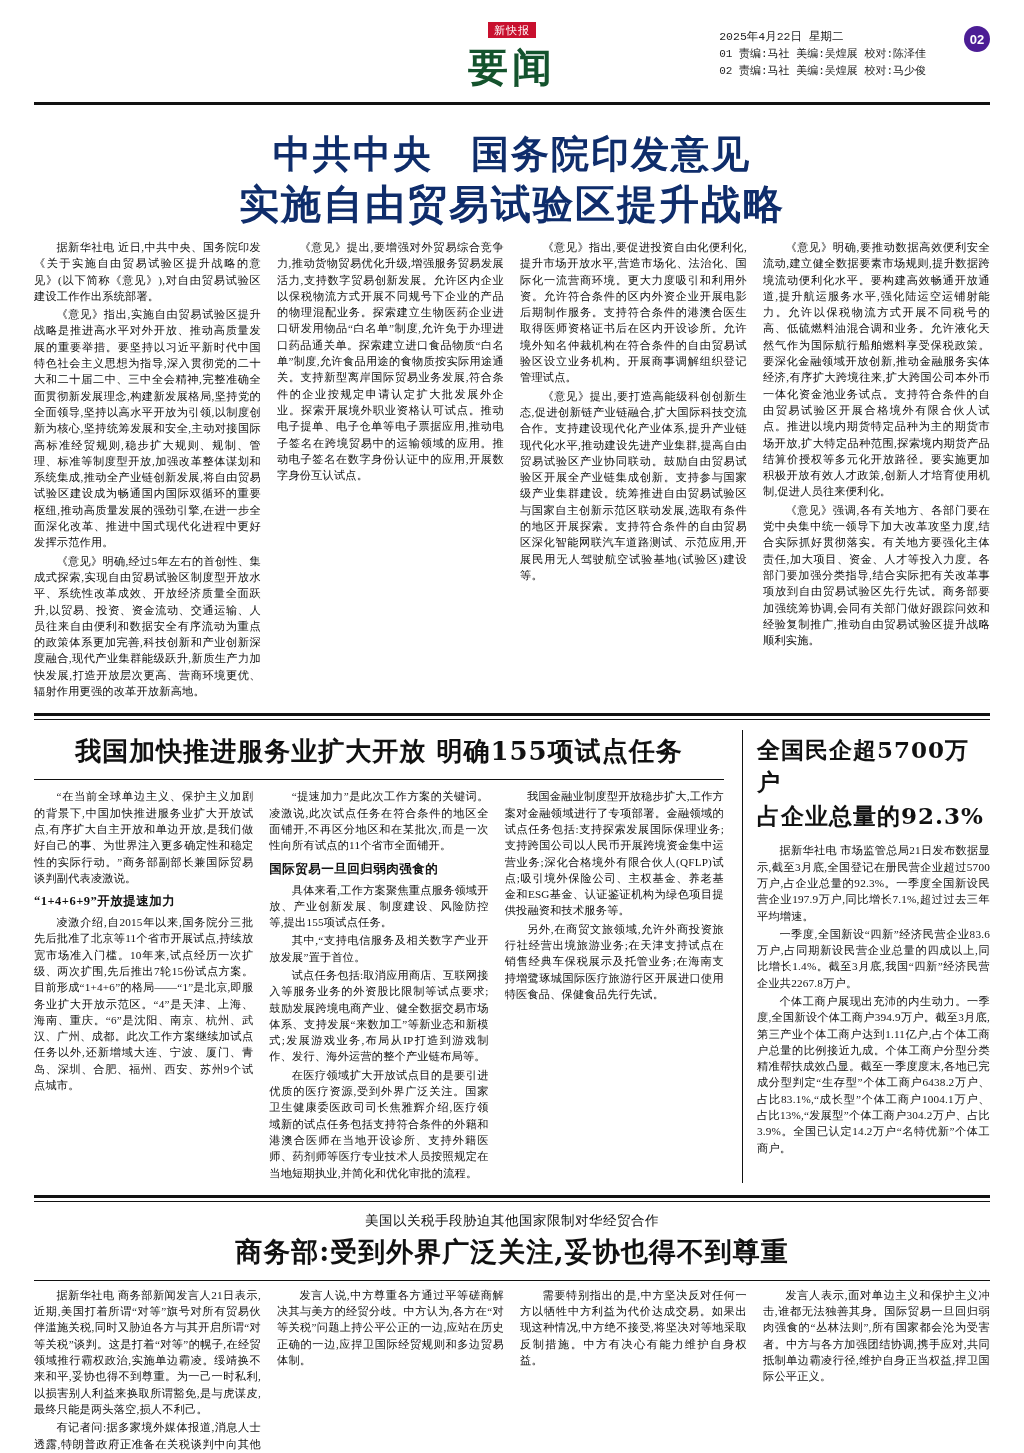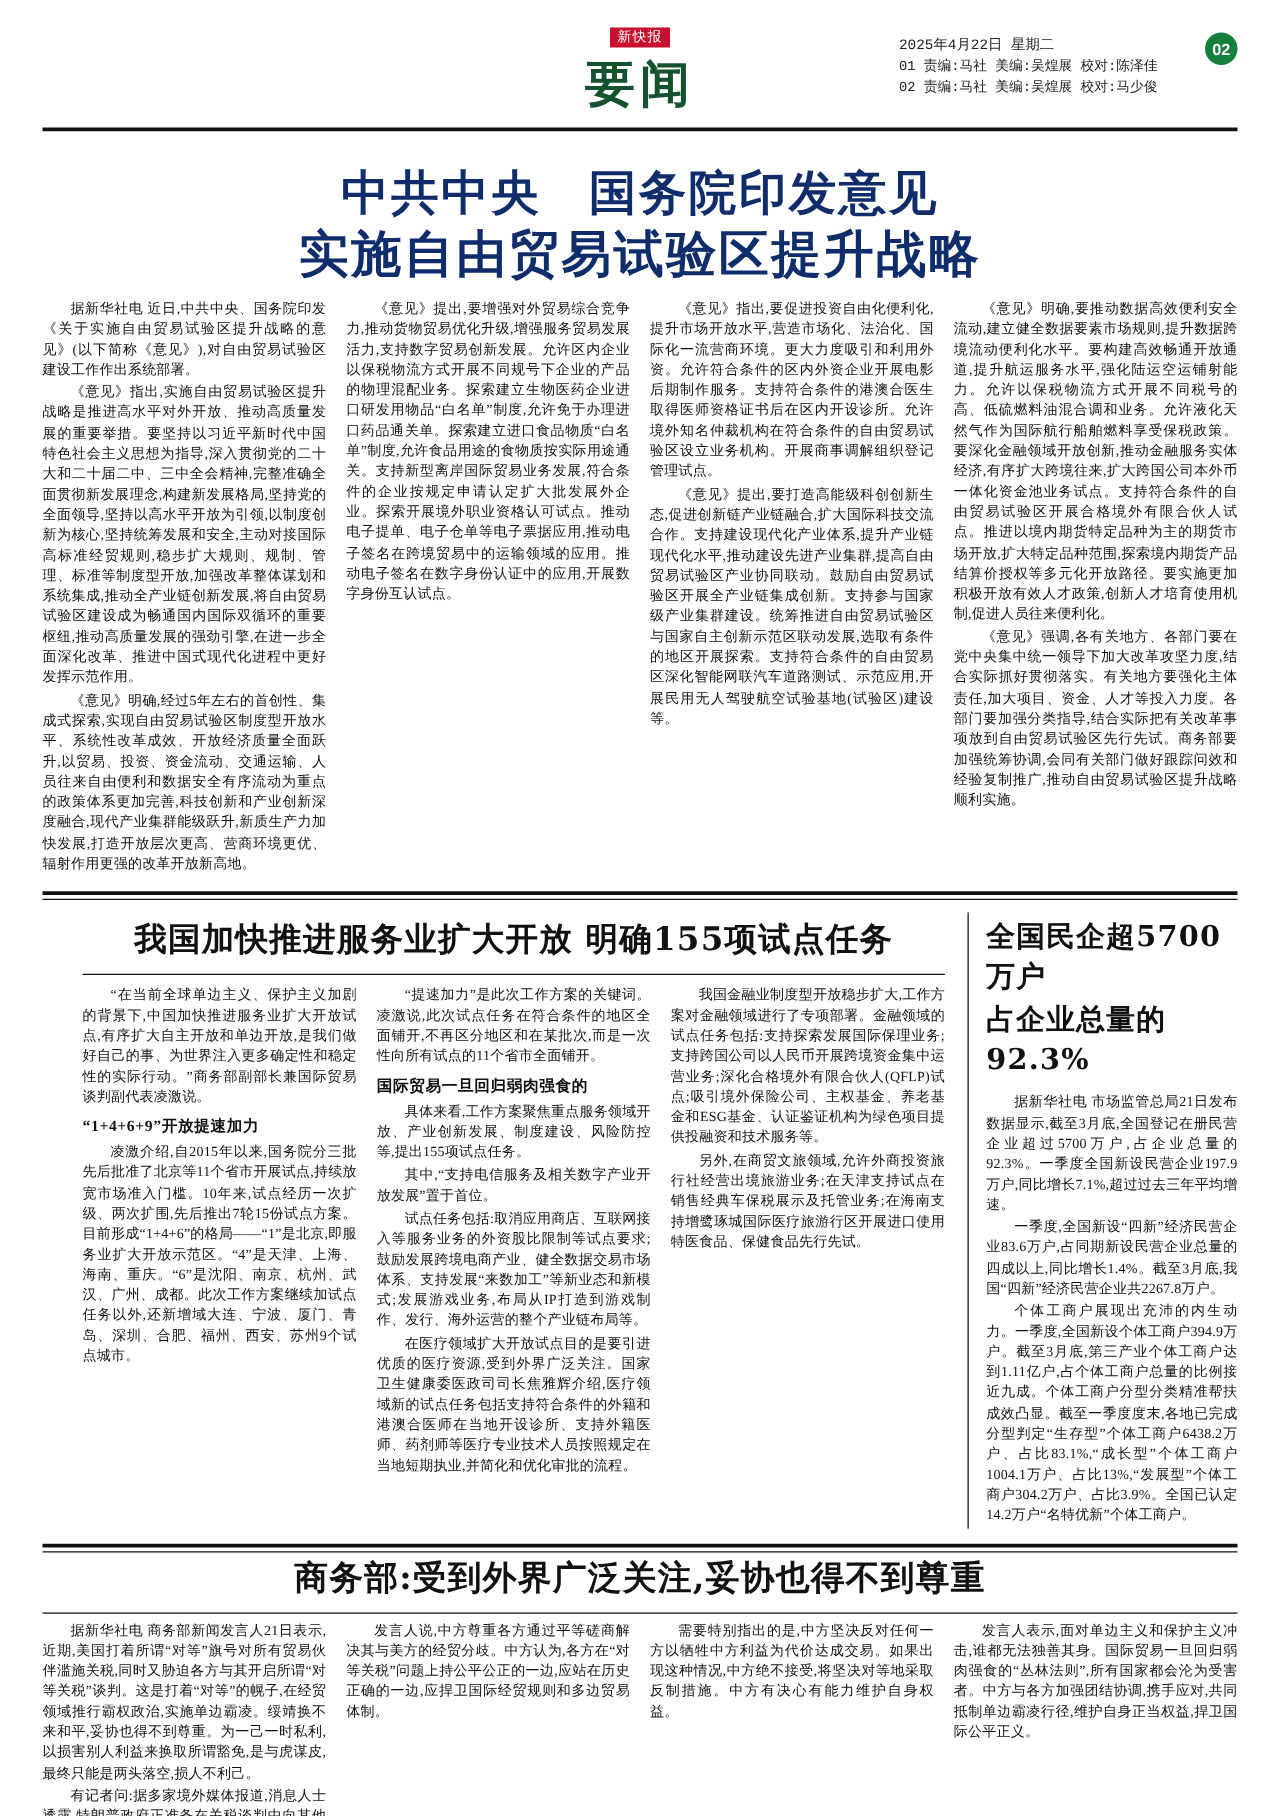--- a/index.html
+++ b/index.html
@@ -40,21 +40,21 @@
   .meta-block{
     position:absolute;right:64px;top:14px;
     text-align:left;
     font-family:Liberation Mono, monospace;
     font-size:11px;line-height:17px;color:#222;
   }
   .meta-date{font-size:11.5px;margin-bottom:1px;}
   .page-num{
     position:absolute;right:0px;top:12px;
     width:26px;height:26px;border-radius:50%;
-    background:#15803d;color:#fff;
+    background:#4c1d95;color:#fff;
     font-family:"Liberation Sans","DejaVu Sans",sans-serif;
     font-size:13px;font-weight:bold;
     display:flex;align-items:center;justify-content:center;
   }
   .rule-thick{border-top:3px solid #111;margin:2px 0 0 0;}
   .rule-thin{border-top:1px solid #111;margin-top:2px;}
 
   
   .headline{
     text-align:center;
@@ -84,21 +84,21 @@
   }
   .sub-h{
     font-weight:bold;font-size:12.5px;
     margin:7px 0 4px 0;
     letter-spacing:.5px;
   }
   .div-double{border-top:3px solid #111;border-bottom:1px solid #111;height:3px;margin:12px 0 0 0;}
 
   
   .story2{display:flex;gap:18px;margin-top:10px;}
-  .story2 .left{flex:0 0 690px;margin-left:32px;}
+  .story2 .left{flex:0 0 690px;}
   .story2 .right{flex:1;border-left:1px solid #111;padding-left:14px;}
   .h2-title{
     font-family:"DejaVu Serif","Liberation Serif",serif;
     font-weight:bold;font-size:26px;letter-spacing:1px;
     text-align:center;margin:4px 0 10px 0;color:#111;
   }
   .h2-title.small{font-size:23px;line-height:32px;text-align:left;}
   .rule-under{border-bottom:1px solid #111;margin-bottom:8px;}
 
   
@@ -186,20 +186,21 @@
       <div class="h2-title small" style="margin-top:-8px">占企业总量的92.3%</div>
       <p class="body">据新华社电 市场监管总局21日发布数据显示,截至3月底,全国登记在册民营企业超过5700万户,占企业总量的92.3%。一季度全国新设民营企业197.9万户,同比增长7.1%,超过过去三年平均增速。</p>
       <p class="body">一季度,全国新设“四新”经济民营企业83.6万户,占同期新设民营企业总量的四成以上,同比增长1.4%。截至3月底,我国“四新”经济民营企业共2267.8万户。</p>
       <p class="body">个体工商户展现出充沛的内生动力。一季度,全国新设个体工商户394.9万户。截至3月底,第三产业个体工商户达到1.11亿户,占个体工商户总量的比例接近九成。个体工商户分型分类精准帮扶成效凸显。截至一季度度末,各地已完成分型判定“生存型”个体工商户6438.2万户、占比83.1%,“成长型”个体工商户1004.1万户、占比13%,“发展型”个体工商户304.2万户、占比3.9%。全国已认定14.2万户“名特优新”个体工商户。</p>
     </div>
   </div>
 
   <div class="div-double"></div>
 
   <div>
+    <div class="kicker">美国以关税手段胁迫其他国家限制对华经贸合作</div>
     <div class="h3-title">商务部:受到外界广泛关注,妥协也得不到尊重</div>
     <div class="rule-thin"></div>
     <div class="cols" style="margin-top:6px">
       <div class="col">
         <p class="body">据新华社电 商务部新闻发言人21日表示,近期,美国打着所谓“对等”旗号对所有贸易伙伴滥施关税,同时又胁迫各方与其开启所谓“对等关税”谈判。这是打着“对等”的幌子,在经贸领域推行霸权政治,实施单边霸凌。绥靖换不来和平,妥协也得不到尊重。为一己一时私利,以损害别人利益来换取所谓豁免,是与虎谋皮,最终只能是两头落空,损人不利己。</p>
         <p class="body">有记者问:据多家境外媒体报道,消息人士透露,特朗普政府正准备在关税谈判中向其他国家实施压,要求其他国家限制与中国的贸易往来,以换取美方关税豁免。请问发言人对此有何评论?商务部新闻发言人作出上述回应。</p>
       </div>
       <div class="col">
         <p class="body">发言人说,中方尊重各方通过平等磋商解决其与美方的经贸分歧。中方认为,各方在“对等关税”问题上持公平公正的一边,应站在历史正确的一边,应捍卫国际经贸规则和多边贸易体制。</p>
       </div>

